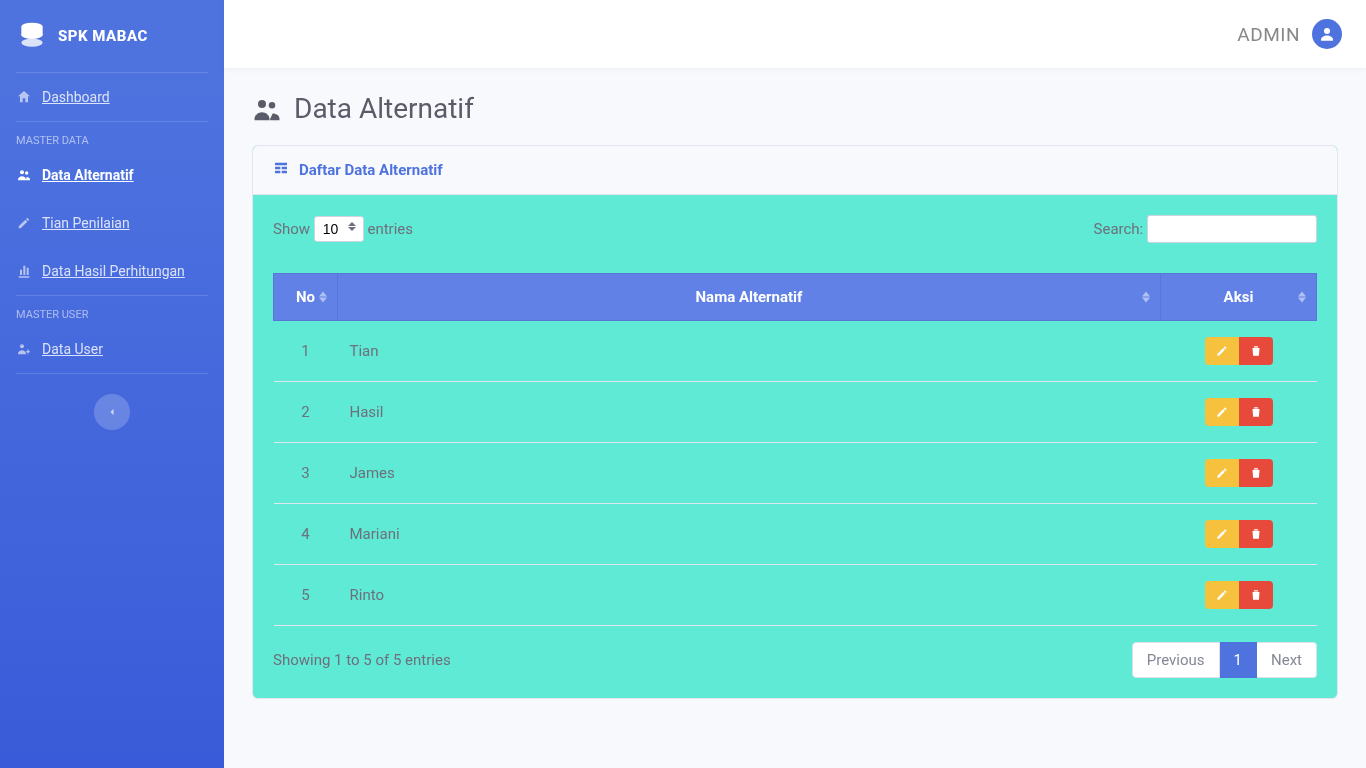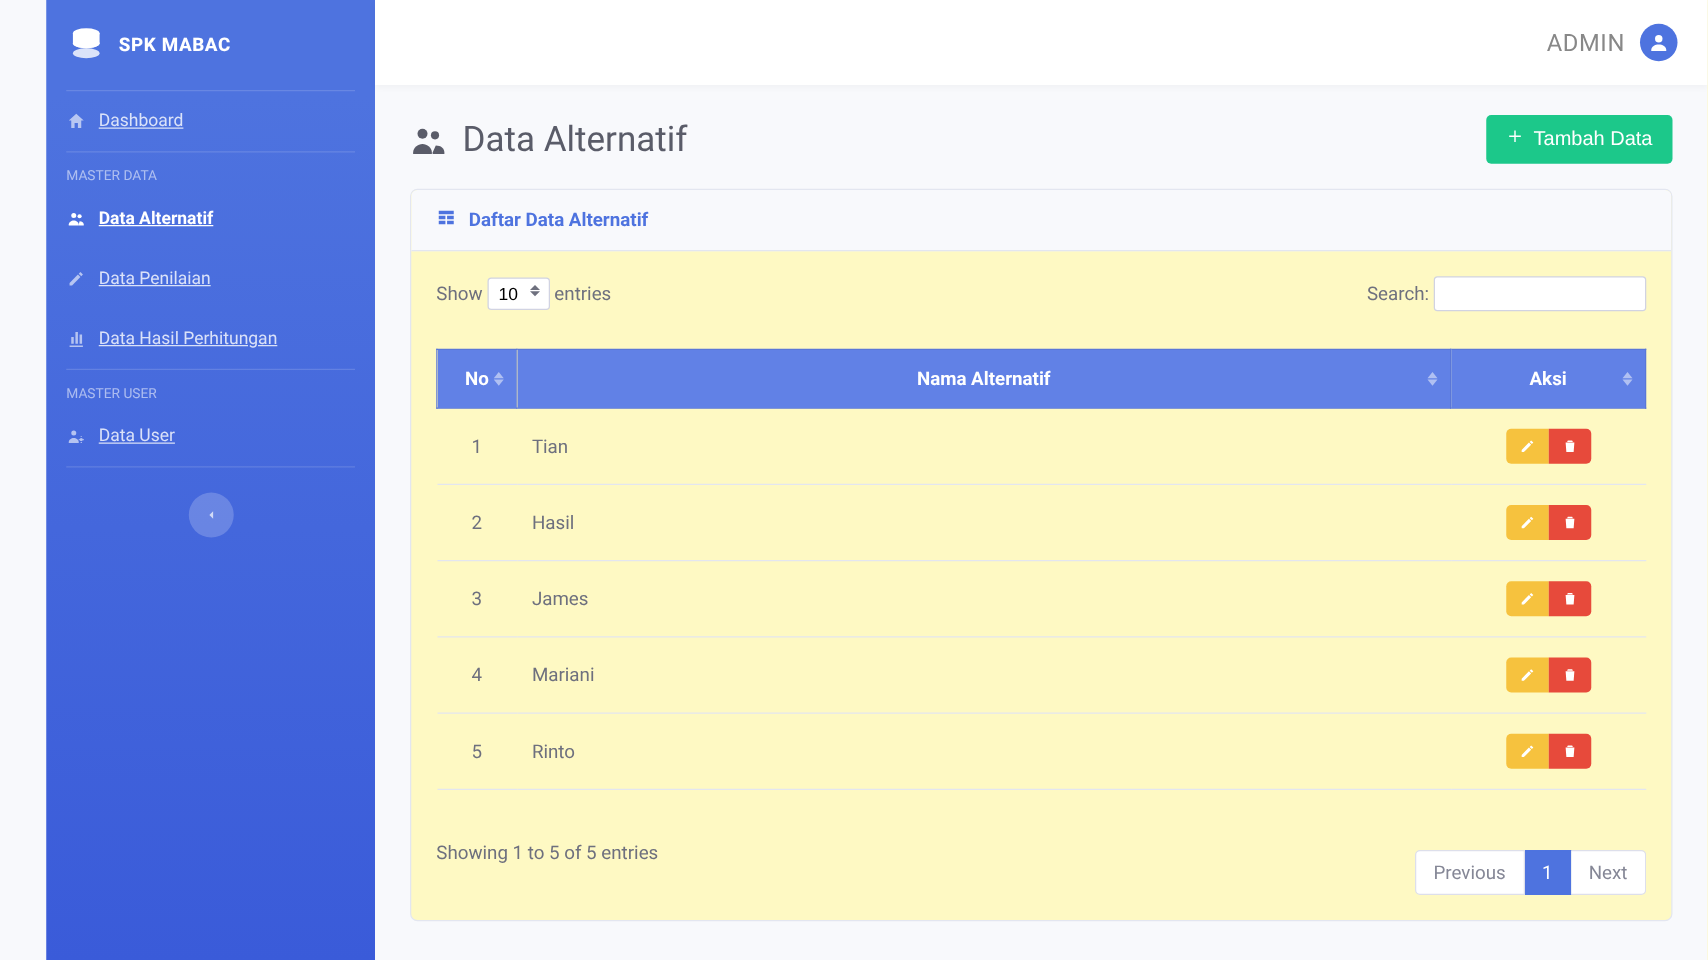--- a/index.html
+++ b/index.html
@@ -6,25 +6,24 @@
 body {
   font-family: -apple-system, BlinkMacSystemFont, "Segoe UI", Roboto, "Helvetica Neue", Arial, sans-serif;
   background: #f8f9fc;
   color: #5a5c69;
   width: 1366px;
   height: 768px;
   overflow: hidden;
 }
 .layout { display: flex; height: 768px; }
 .sidebar {
-  width: 263px;
+  width: 224px;
   background: linear-gradient(180deg, #4e73df 10%, #3a5bd9 100%);
   color: #fff;
   flex-shrink: 0;
-  margin-left: 37px;
 }
 .brand {
   display: flex;
   align-items: center;
   gap: 10px;
   padding: 20px 16px;
   font-weight: 800;
   font-size: 15px;
   letter-spacing: 0.5px;
   color: #fff;
@@ -97,21 +96,21 @@
   color: #fff;
   border: none;
   padding: 10px 16px;
   border-radius: 4px;
   font-size: 16px;
   font-weight: 500;
   cursor: pointer;
   display: flex; align-items: center; gap: 8px;
 }
 .card {
-  background: #fef9c3;
+  background: #5eead4;
   border: 1px solid #e3e6f0;
   border-radius: 6px;
   overflow: hidden;
 }
 .card-header {
   background: #f8f9fc;
   padding: 14px 20px;
   color: #4e73df;
   font-weight: 700;
   font-size: 15px;
@@ -211,21 +210,20 @@
   color: #6e707e;
 }
 .pagination { display: flex; gap: 0; }
 .pagination .page-btn {
   padding: 8px 14px;
   border: 1px solid #dddfeb;
   background: #fff;
   cursor: pointer;
   font-size: 15px;
   color: #4e73df;
-  margin-top: 32px;
 }
 .pagination .page-btn:first-child { border-radius: 4px 0 0 4px; }
 .pagination .page-btn:last-child { border-radius: 0 4px 4px 0; }
 .pagination .page-btn + .page-btn { border-left: none; }
 .pagination .page-btn.active { background: #4e73df; color: #fff; border-color: #4e73df; }
 .pagination .page-btn.disabled { color: #858796; cursor: default; }
 .icn svg { display: block; }
 </style>
 </head>
 <body>
@@ -266,21 +264,21 @@
       </span>
       <span>Data Alternatif</span>
     </div>
     <div class="nav-item">
       <span class="icn">
         <svg width="16" height="16" viewBox="0 0 24 24" fill="rgba(255,255,255,0.6)">
             <path d="M4 17l10-10 3 3L7 20H4z"></path>
             <path d="M15 6l2-2 3 3-2 2z"></path>
           </svg>
       </span>
-      <span>Data Penilaian</span>
+      <span>Tian Penilaian</span>
     </div>
     <div class="nav-item">
       <span class="icn">
         <svg width="16" height="16" viewBox="0 0 24 24" fill="rgba(255,255,255,0.6)">
             <path d="M4 20h16v2H4zM6 10h3v8H6zm5-6h3v14h-3zm5 3h3v11h-3z"></path>
           </svg>
       </span>
       <span>Data Hasil Perhitungan</span>
     </div>
     <div class="sidebar-divider"></div>
@@ -323,28 +321,20 @@
           <span class="icn">
             <svg width="30" height="30" viewBox="0 0 24 24" fill="#5a5c69">
                 <circle cx="8" cy="8" r="3.2"></circle>
                 <circle cx="16" cy="9" r="2.6"></circle>
                 <path d="M2 20c0-3.2 3-5.5 6-5.5s6 2.3 6 5.5v1H2z"></path>
                 <path d="M14.5 20v1H22v-1c0-2.7-2.2-4.5-5.5-4.5"></path>
               </svg>
           </span>
           <span>Data Alternatif</span>
         </div>
-        <button class="btn-add">
-          <span>
-            <svg width="14" height="14" viewBox="0 0 24 24" fill="#fff">
-                <path d="M11 4h2v7h7v2h-7v7h-2v-7H4v-2h7z"></path>
-              </svg>
-          </span>
-          <span>Tambah Data</span>
-        </button>
       </div>
 
       <div class="card">
         <div class="card-header">
           <span>
             <svg width="16" height="16" viewBox="0 0 24 24" fill="#4e73df">
                 <path d="M3 4h18v4H3zm0 6h8v4H3zm10 0h8v4h-8zM3 16h8v4H3zm10 0h8v4h-8z"></path>
               </svg>
           </span>
           <span>Daftar Data Alternatif</span>

